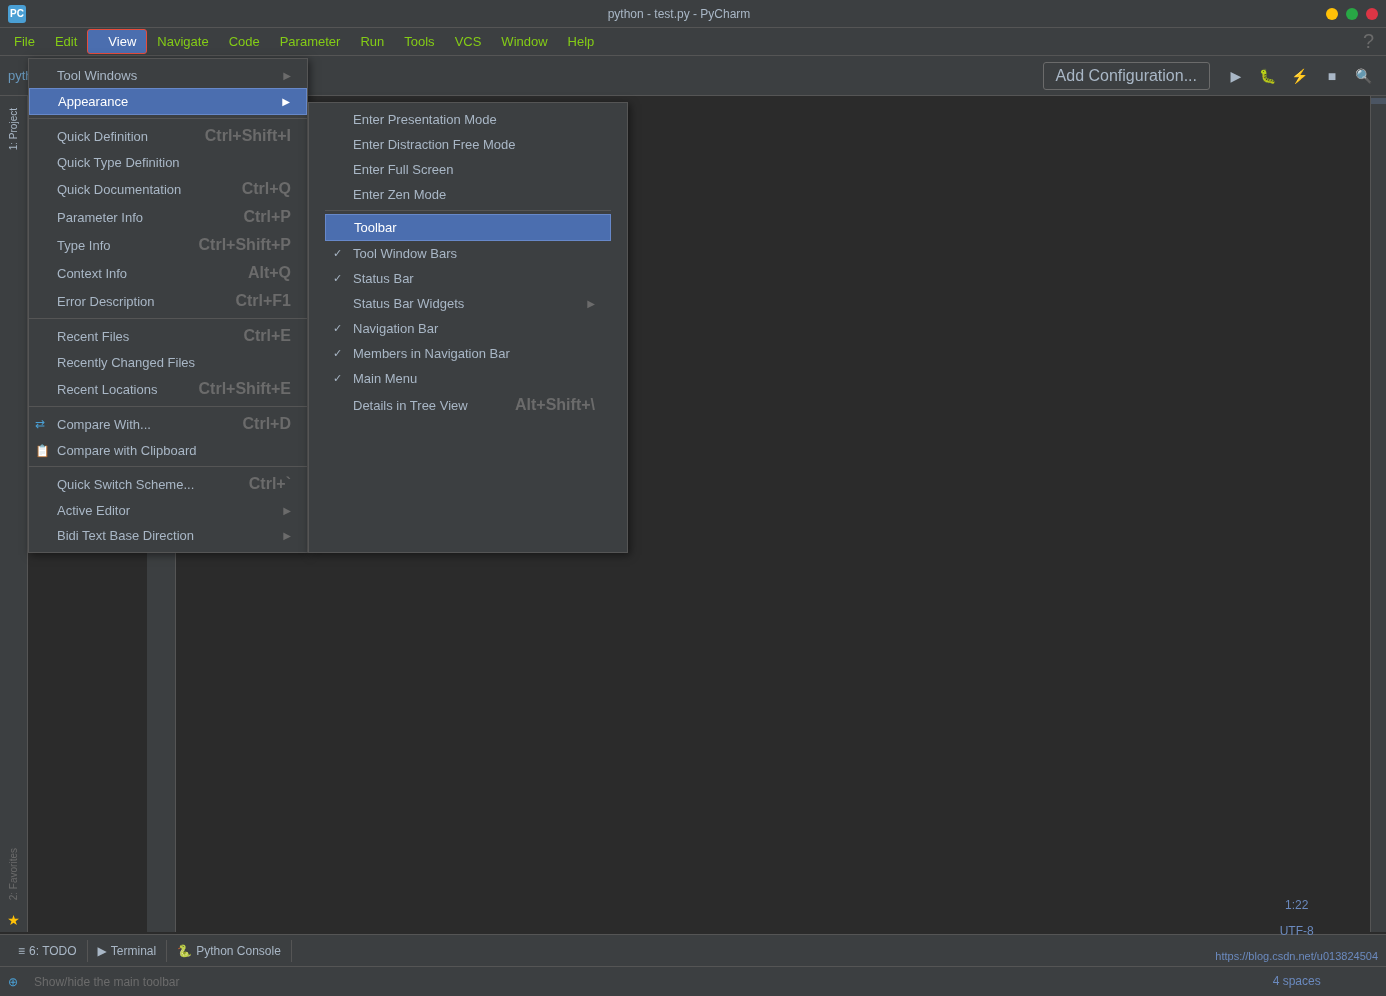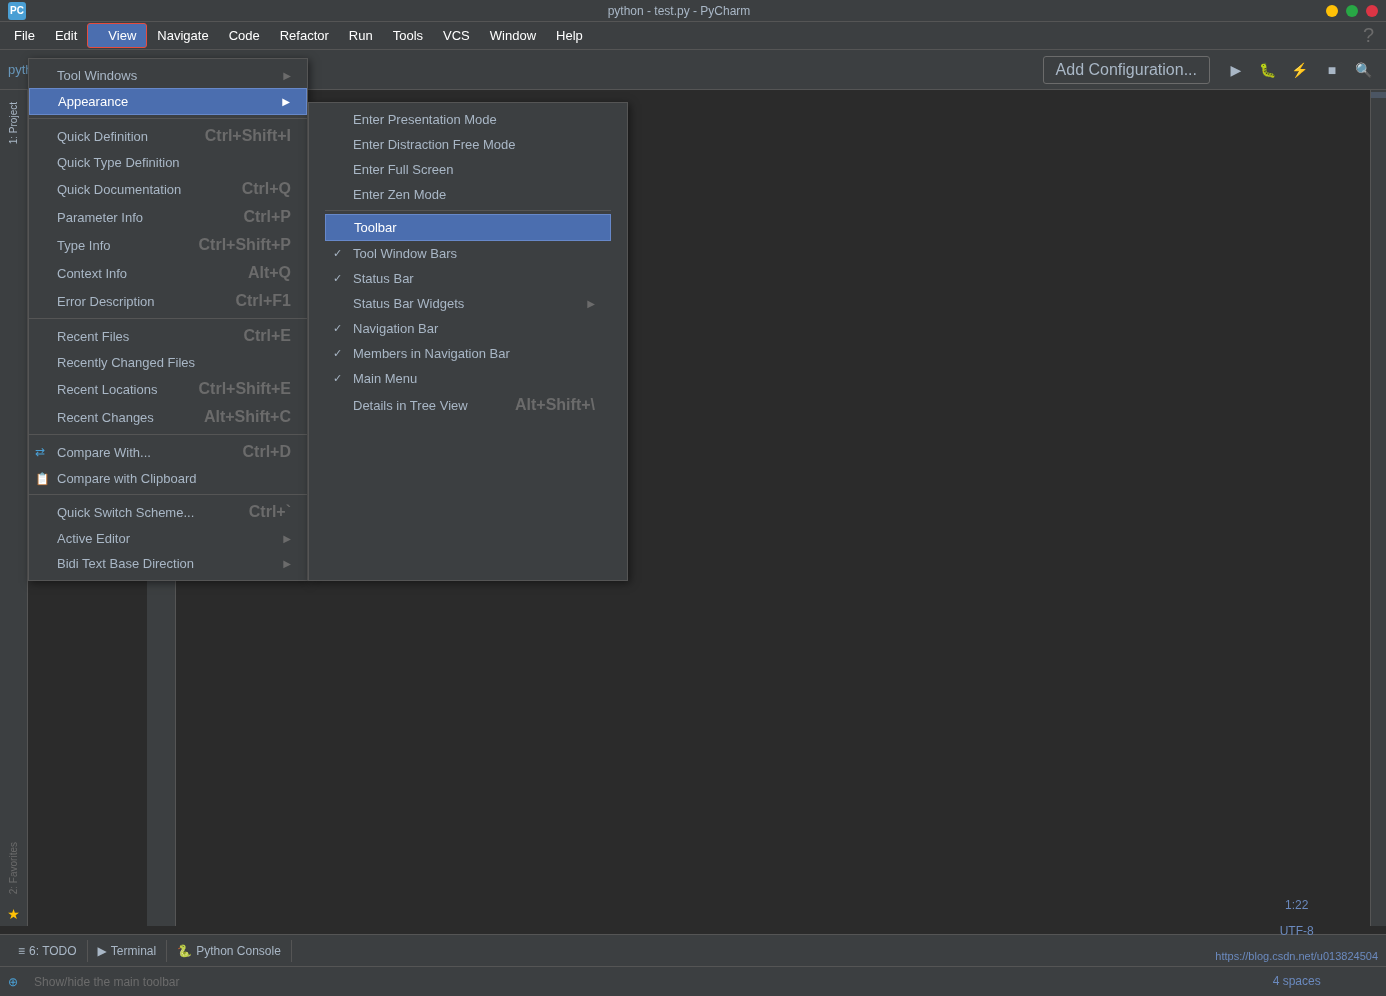--- a/index.html
+++ b/index.html
@@ -9,21 +9,21 @@
       background: #2b2b2b;
       font-family: 'Segoe UI', Arial, sans-serif;
       font-size: 13px;
       color: #a9b7c6;
       overflow: hidden;
       position: relative;
     }
 
     
     .title-bar {
-      height: 22px;
+      height: 28px;
       background: #3c3f41;
       display: flex;
       align-items: center;
       padding: 0 8px;
       border-bottom: 1px solid #555;
       position: relative;
     }
     .title-bar-logo {
       width: 18px;
       height: 18px;
@@ -56,21 +56,21 @@
     .menu-bar {
       height: 28px;
       background: #3c3f41;
       display: flex;
       align-items: center;
       padding: 0 4px;
       border-bottom: 1px solid #555;
     }
     .menu-item {
       padding: 4px 10px;
-      color: #ffffff;
+      color: #84cc16;
       cursor: pointer;
       border-radius: 3px;
       font-size: 13px;
     }
     .menu-item.active {
       background: #4b6eaf;
       color: white;
       border: 1px solid #e74c3c;
     }
 
@@ -290,21 +290,21 @@
     <div class="title-bar-btn tb-close"></div>
   </div>
 </div>
 
 <div class="menu-bar">
   <div class="menu-item">File</div>
   <div class="menu-item">Edit</div>
   <div class="menu-item active" style="border: 1.5px solid #e74c3c; padding-left: 20px;">View</div>
   <div class="menu-item">Navigate</div>
   <div class="menu-item">Code</div>
-  <div class="menu-item">Refactor</div>
+  <div class="menu-item">Parameter</div>
   <div class="menu-item">Run</div>
   <div class="menu-item">Tools</div>
   <div class="menu-item">VCS</div>
   <div class="menu-item">Window</div>
   <div class="menu-item">Help</div>
   <div style="flex:1;"></div>
   <span style="color:#6b6b6b;font-size:20px;margin-right:8px;">?</span>
 </div>
 
 <div class="toolbar">
@@ -421,24 +421,20 @@
       <span>Recent Files</span>
       <span class="shortcut">Ctrl+E</span>
     </div>
     <div class="menu-dropdown-item">
       <span>Recently Changed Files</span>
     </div>
     <div class="menu-dropdown-item">
       <span>Recent Locations</span>
       <span class="shortcut">Ctrl+Shift+E</span>
     </div>
-    <div class="menu-dropdown-item">
-      <span>Recent Changes</span>
-      <span class="shortcut">Alt+Shift+C</span>
-    </div>
     <div class="menu-section-divider"></div>
     <div class="menu-dropdown-item">
       <span style="position:absolute;left:6px;font-size:12px;color:#4a9fd4;">⇄</span>
       <span>Compare With...</span>
       <span class="shortcut">Ctrl+D</span>
     </div>
     <div class="menu-dropdown-item">
       <span style="position:absolute;left:6px;font-size:12px;color:#4a9fd4;">📋</span>
       <span>Compare with Clipboard</span>
     </div>

